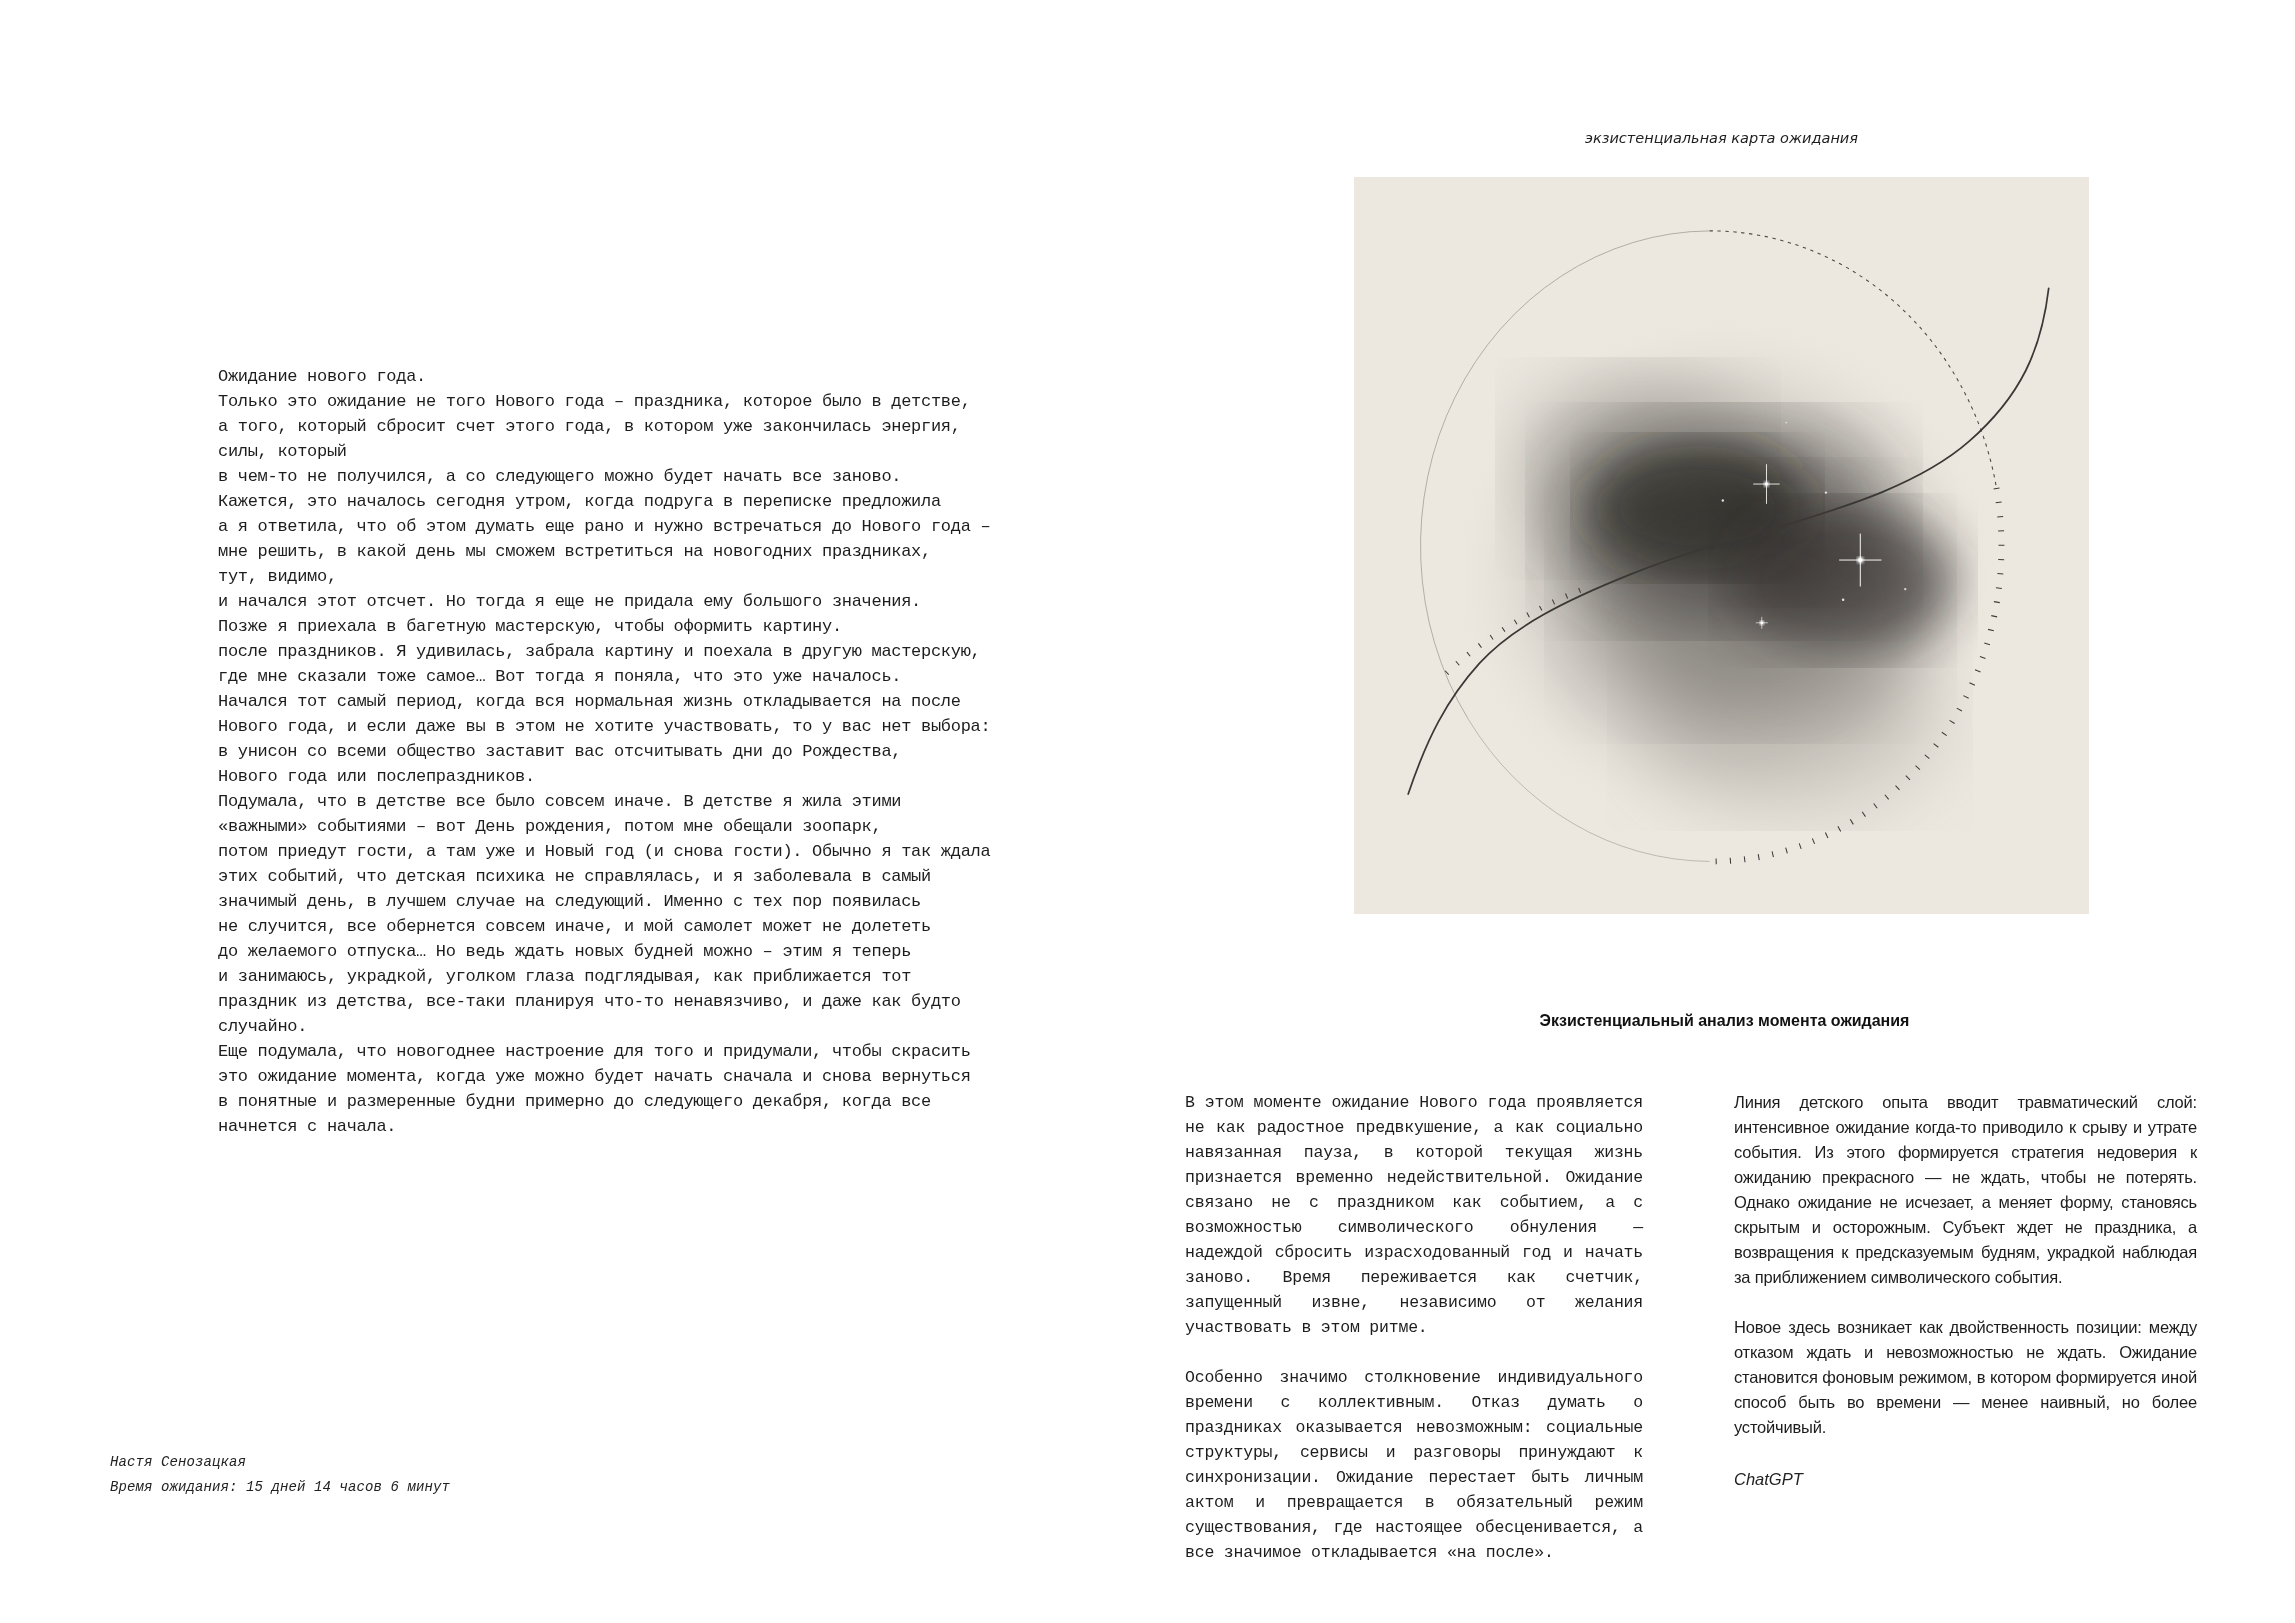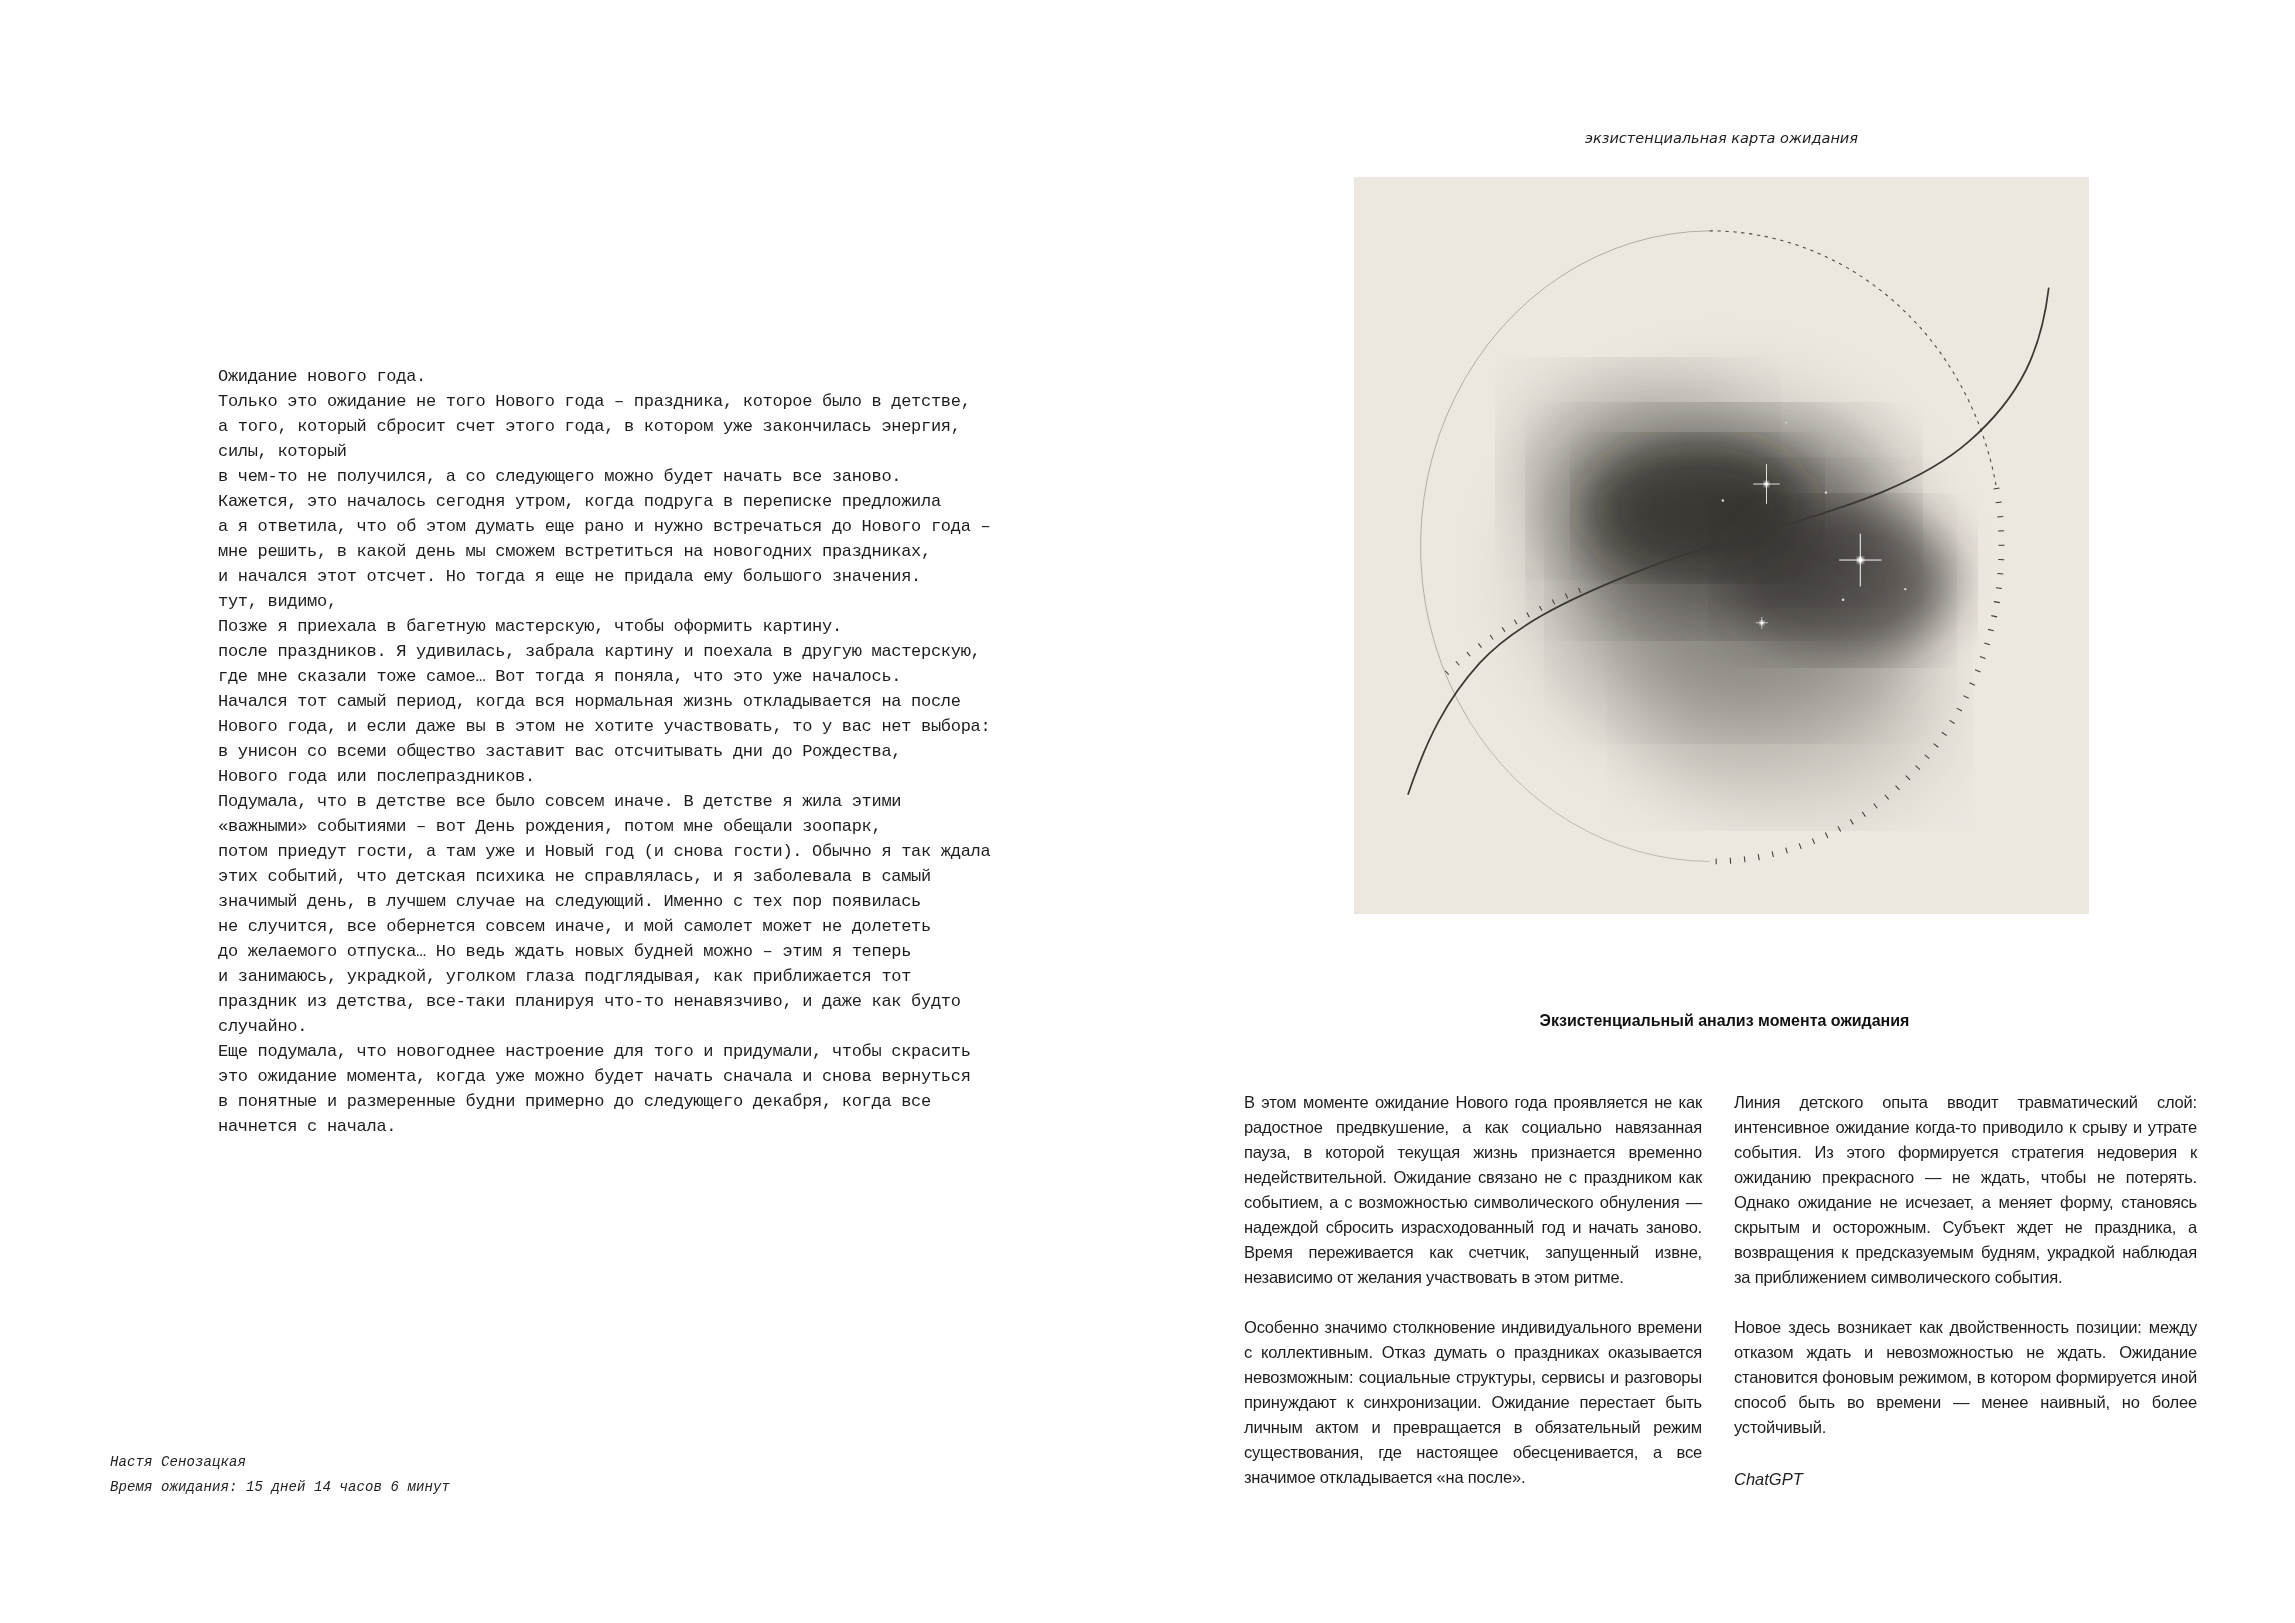--- a/index.html
+++ b/index.html
@@ -25,43 +25,43 @@
              background: #ece8e0; overflow: hidden; }
   .artwork svg { display: block; width: 100%; height: 100%; }
 
   .analysis-title { position: absolute; left: 1250px; width: 949px; top: 1012px; text-align: center;
                     font-family: "Liberation Sans", sans-serif; font-weight: bold; font-size: 16px; color: #111; }
 
   .col { position: absolute; top: 1090px; width: 463px; font-family: "Liberation Sans", sans-serif;
          font-size: 16.5px; line-height: 25px; color: #1d1d1d; text-align: justify; letter-spacing: -0.2px;
          hyphens: manual; }
   .col p { margin: 0 0 25px 0; }
-  .col-1 { left: 1244px; width: 458px; }
+  .col-1 { left: 1185px; width: 458px; font-family: Liberation Mono, monospace; }
   .col-2 { left: 1734px; width: 463px; }
 
   .signature { position: absolute; left: 1734px; width: 463px; top: 1470px; text-align: left;
                font-family: "Liberation Sans", sans-serif; font-style: italic; font-size: 16.5px; color: #222; }
 </style>
 </head>
 <body>
 
 <div class="page page-left"></div>
 <div class="page page-right"></div>
 
 <div class="essay">
   <p>Ожидание нового года.</p>
   <p>Только это ожидание не того Нового года – праздника, которое было в детстве,</p>
   <p>а того, который сбросит счет этого года, в котором уже закончилась энергия,</p>
   <p>силы, который</p>
   <p>в чем-то не получился, а со следующего можно будет начать все заново.</p>
   <p>Кажется, это началось сегодня утром, когда подруга в переписке предложила</p>
   <p>а я ответила, что об этом думать еще рано и нужно встречаться до Нового года –</p>
   <p>мне решить, в какой день мы сможем встретиться на новогодних праздниках,</p>
+  <p>тут, видимо,</p>
   <p>и начался этот отсчет. Но тогда я еще не придала ему большого значения.</p>
-  <p>тут, видимо,</p>
   <p>Позже я приехала в багетную мастерскую, чтобы оформить картину.</p>
   <p>после праздников. Я удивилась, забрала картину и поехала в другую мастерскую,</p>
   <p>где мне сказали тоже самое… Вот тогда я поняла, что это уже началось.</p>
   <p>Начался тот самый период, когда вся нормальная жизнь откладывается на после</p>
   <p>Нового года, и если даже вы в этом не хотите участвовать, то у вас нет выбора:</p>
   <p>в унисон со всеми общество заставит вас отсчитывать дни до Рождества,</p>
   <p>Нового года или послепраздников.</p>
   <p>Подумала, что в детстве все было совсем иначе. В детстве я жила этими</p>
   <p>«важными» событиями – вот День рождения, потом мне обещали зоопарк,</p>
   <p>потом приедут гости, а там уже и Новый год (и снова гости). Обычно я так ждала</p>

